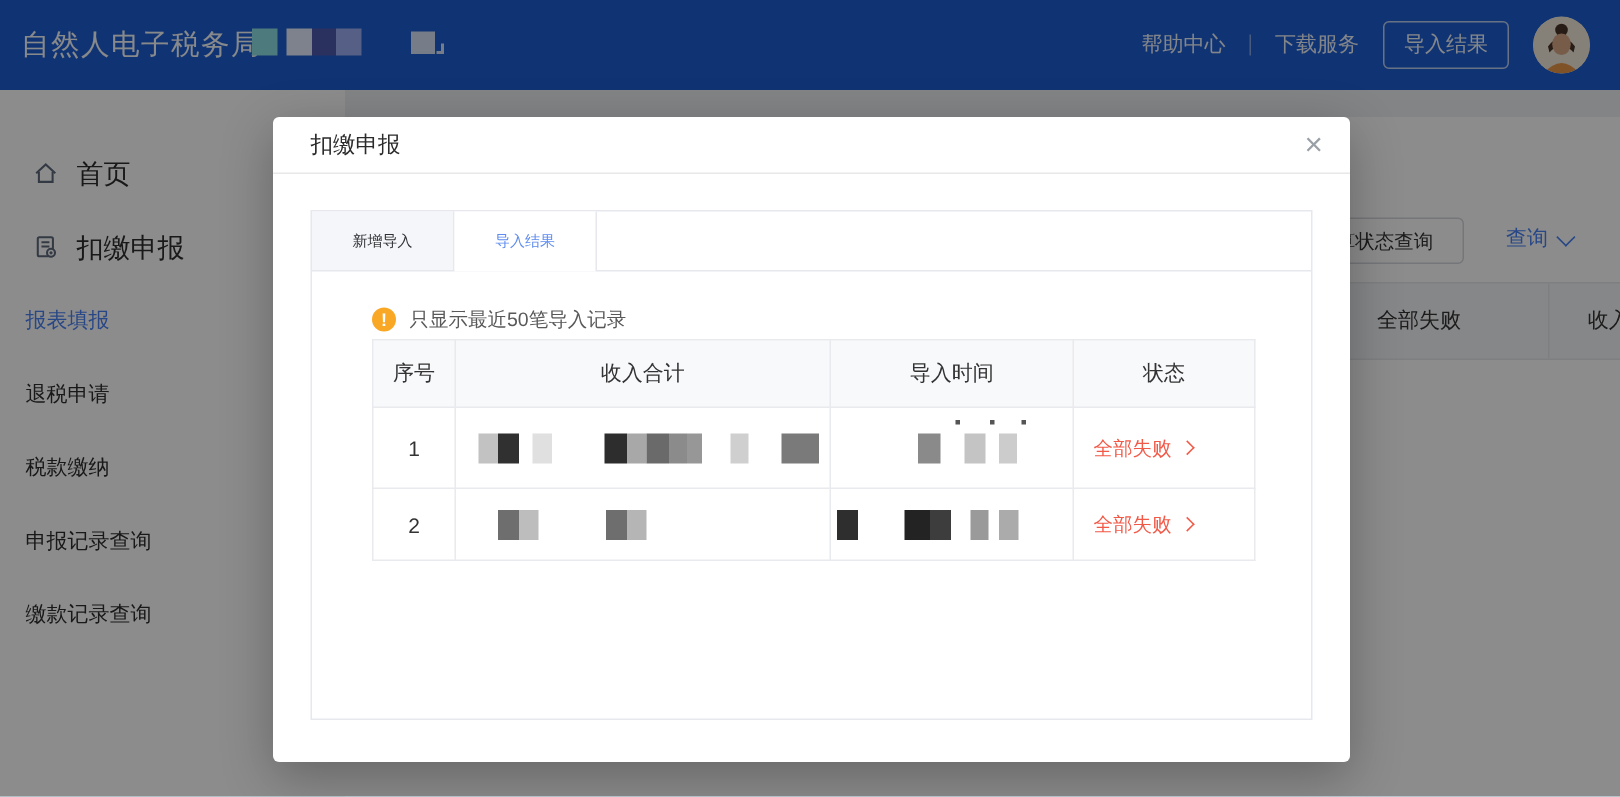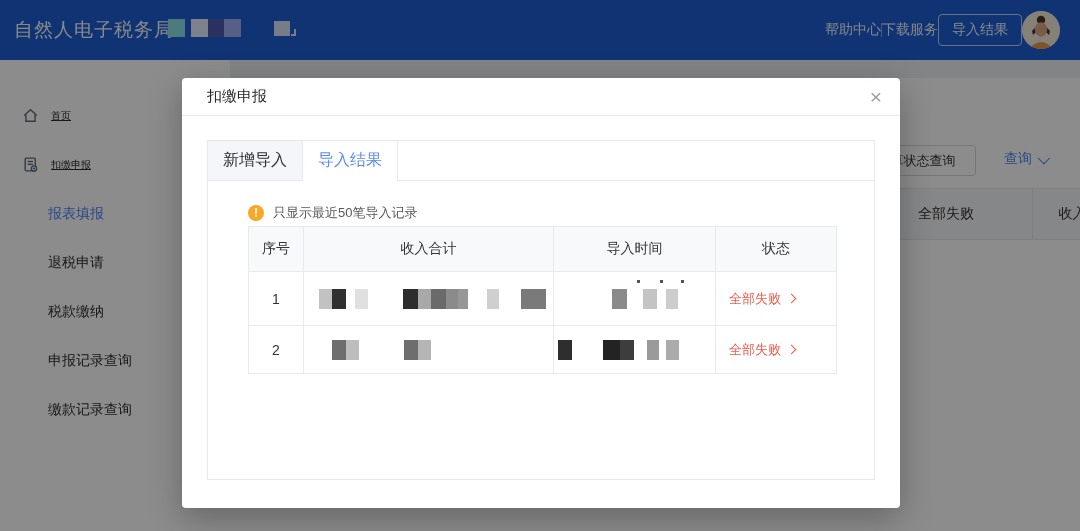--- a/index.html
+++ b/index.html
@@ -3,31 +3,31 @@
 <meta charset="utf-8">
 <style>
   * { margin:0; padding:0; box-sizing:border-box; }
   html,body { background:#e8e8e8; }
   body { font-family:"Liberation Sans","DejaVu Sans",sans-serif; }
   .screen { position:relative; width:1080px; height:531px; overflow:hidden; background:#0c4a6e; margin:0 auto; }
 
   
   .app-header { position:absolute; left:0; top:0; width:1080px; height:60px; background:#1e5fd2; display:flex; align-items:center; padding:0 20px 0 14px; z-index:10; }
   .app-title { color:rgba(255,255,255,.96); font-size:19px; letter-spacing:1px; }
-  .hdr-right { margin-left:auto; display:flex; align-items:center; }
+  .hdr-right { margin-left:auto; display:flex; align-items:center; gap:16px; }
   .hdr-link { color:rgba(255,255,255,.92); font-size:14px; text-decoration:none; cursor:pointer; }
   .hdr-divider { width:1px; height:14px; background:rgba(255,255,255,.45); }
   .hdr-btn { background:transparent; border:1px solid rgba(255,255,255,.7); color:rgba(255,255,255,.95); font-size:14px; padding:6px 13px; border-radius:4px; cursor:pointer; font-family:inherit; }
   .avatar { width:38px; height:38px; border-radius:50%; overflow:hidden; background:#f3e9da; flex:0 0 auto; }
 
   
   .sidebar { position:absolute; left:0; top:60px; width:230px; height:471px; background:#ffffff; z-index:5; padding-top:31px; }
-  .side-item { height:49px; display:flex; align-items:center; padding-left:22px; font-size:10px; color:#2e2e2e; cursor:pointer;text-decoration:underline; }
+  .side-item { height:49px; display:flex; align-items:center; padding-left:22px; font-size:18px; color:#2e2e2e; cursor:pointer; }
   .side-item .icn { width:17px; height:17px; margin-right:12px; display:inline-flex; }
-  .side-sub { height:49px; display:flex; align-items:center; padding-left:48px; font-size:14px; color:#2e2e2e; cursor:pointer; }
+  .side-sub { height:49px; display:flex; align-items:center; padding-left:17px; font-size:14px; color:#2e2e2e; cursor:pointer; }
   .side-sub.active { color:#4a82f5; }
 
   
   .main { position:absolute; left:230px; top:60px; right:0; bottom:0; background:#eef0f3; }
   .panel { position:absolute; left:0; top:18px; right:0; bottom:0; background:#ffffff; }
   .bg-btn { position:absolute; left:640px; top:67px; width:106px; height:31px; background:#fff; border:1px solid #d4d7dd; border-radius:4px; font-size:13px; color:#333; font-family:inherit; cursor:pointer; white-space:nowrap; overflow:hidden; }
   .query-link { position:absolute; left:774px; top:72px; display:flex; align-items:center; gap:6px; color:#4a82f5; font-size:14px; cursor:pointer; }
   .chev-down { width:9px; height:9px; border-right:1.5px solid #4a82f5; border-bottom:1.5px solid #4a82f5; transform:rotate(45deg) translateY(-2px); }
   .bg-thead { position:absolute; left:630px; top:110px; right:-60px; height:52px; background:#f5f6f9; border-top:1px solid #e6e8ec; border-bottom:1px solid #e6e8ec; display:flex; }
   .bg-th { display:flex; align-items:center; justify-content:center; font-size:14px; color:#333; }
@@ -43,21 +43,21 @@
 
   
   .modal { position:absolute; left:182px; top:78px; width:718px; height:430px; background:#fff; border-radius:4px; box-shadow:0 10px 34px rgba(0,0,0,.28); z-index:100; }
   .modal-head { height:38px; display:flex; align-items:center; padding:0 18px 0 25px; border-bottom:1px solid #e8e8e8; }
   .modal-title { font-size:15px; color:#2b2b2b; }
   .modal-close { margin-left:auto; font-size:21px; color:#9aa0a8; cursor:pointer; line-height:1; }
   .modal-body { padding:24px 25px 28px 25px; }
 
   .tabbox { border:1px solid #e6e8ee; height:340px; }
   .tabs { display:flex; height:40px; border-bottom:1px solid #e6e8ee; }
-  .tab { width:95px; display:flex; align-items:center; justify-content:center; font-size:16px; color:#303133; background:#f5f6f9; border-right:1px solid #e6e8ee; cursor:pointer; }
+  .tab { width:95px; display:flex; align-items:center; justify-content:center; font-size:10px; color:#303133; background:#f5f6f9; border-right:1px solid #e6e8ee; cursor:pointer; }
   .tab.active { background:#fff; color:#5f8cf0; position:relative; }
   .tab.active::after { content:""; position:absolute; left:0; right:0; bottom:-1px; height:1px; background:#fff; }
 
   .tab-content { padding:23px 40px 0 40px; }
   .notice { display:flex; align-items:center; gap:9px; }
   .warn-icon { width:16px; height:16px; border-radius:50%; background:#f9a825; color:#fff; font-size:12px; font-weight:bold; display:flex; align-items:center; justify-content:center; flex:0 0 auto; }
   .notice-text { font-size:13px; color:#595959; }
 
   table.imp { margin-top:4px; width:588px; border-collapse:collapse; table-layout:fixed; }
   table.imp th { background:#f8f9fb; border:1px solid #e9eaee; height:45px; font-size:14px; color:#333; font-weight:normal; }

